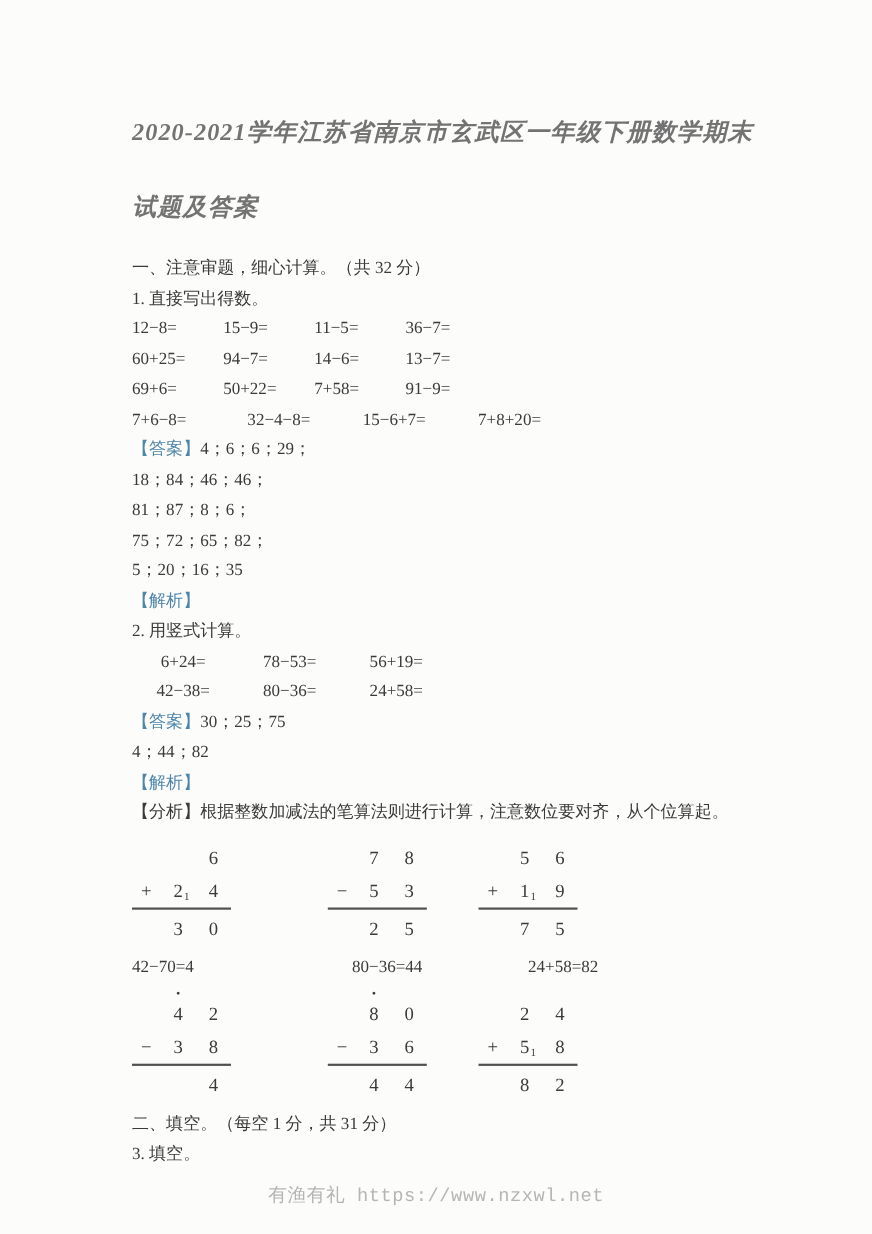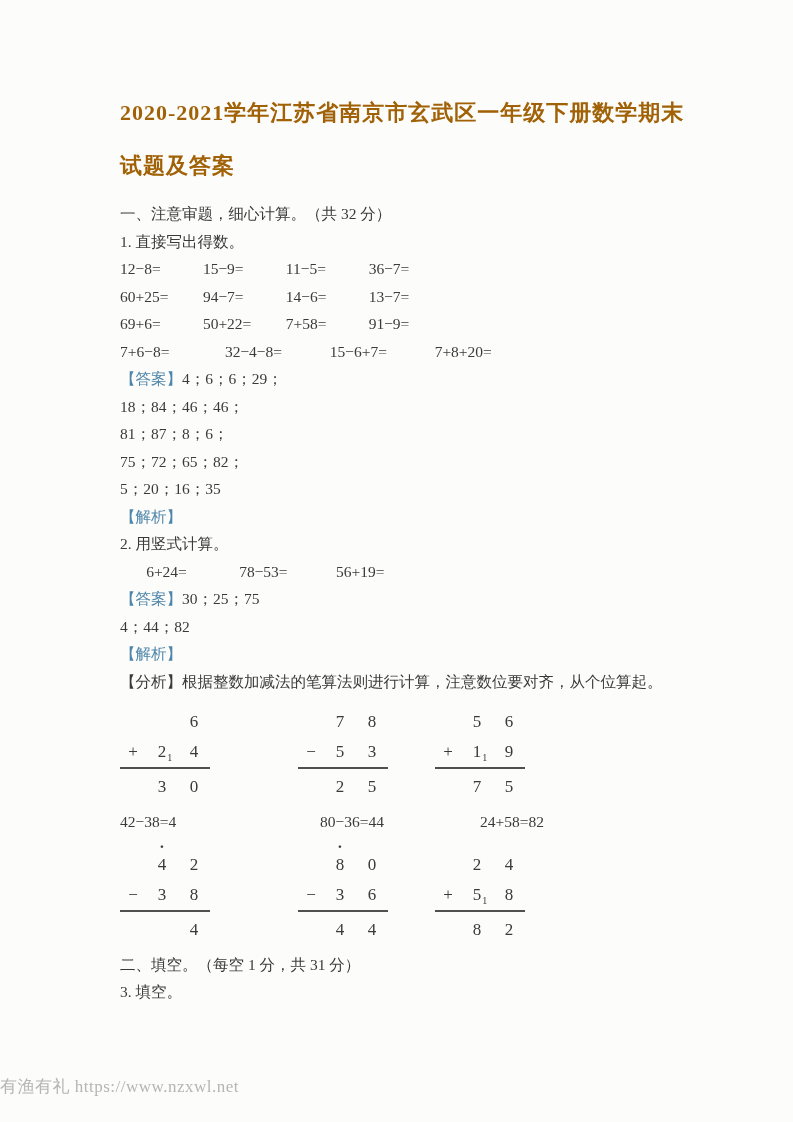--- a/index.html
+++ b/index.html
@@ -5,22 +5,22 @@
   html,body{margin:0;padding:0;}
   body{background:#ffffff;}
   .page{
     width:793px;height:1122px;margin:0 auto;position:relative;overflow:hidden;
     background:#fcfcfa;color:#3a3a3a;box-sizing:border-box;
     padding:86px 100px 0 120px;
     font-family:"Liberation Serif","DejaVu Serif",serif;
     font-size:15.5px;
   }
   .title{
-    font-size:22px;font-weight:bold;line-height:53px;letter-spacing:1px;
-    margin:0 0 8px 0;width:580px;color:#a16207;
+    font-size:22px;font-weight:bold;line-height:68px;letter-spacing:1px;
+    margin:0 0 8px 0;width:580px;color:#737373;font-style:italic;
   }
   p.line{margin:0;line-height:27.5px;}
   .label-blue{color:#4e86ab;}
   .eq{display:inline-block;width:79px;}
   .eq5{display:inline-block;width:101px;}
   .eq2{display:inline-block;width:93px;text-align:center;}
   .deq1{display:inline-block;width:122px;}
   .deq1b{display:inline-block;width:152px;}
   .deq2a{display:inline-block;width:200px;}
   .deq2b{display:inline-block;width:160px;}
@@ -31,23 +31,23 @@
   .vrow{display:flex;height:30px;align-items:center;}
   .vrow.oprow{border-bottom:2px solid #505050;}
   .vrow.resrow{margin-top:3px;}
   .vop{width:26px;text-align:center;}
   .vd{width:32px;text-align:center;position:relative;}
   .vsub{font-size:10px;position:absolute;bottom:-1px;margin-left:1px;}
   .vdot{position:absolute;top:-14px;left:0;right:0;text-align:center;
         font-size:16px;font-weight:bold;line-height:12px;font-style:normal;}
   .row2{margin-top:14px;}
   .footer{
-    position:absolute;left:0;right:0;bottom:24px;text-align:left;
+    position:absolute;left:0;right:0;bottom:24px;text-align:center;
     color:#b5b5b5;font-size:17px;
-    font-family:Liberation Serif, serif;
+    font-family:Liberation Mono, monospace;
     letter-spacing:0.5px;
   }
 </style>
 </head>
 <body>
 
 <div class="page">
 
   <h1 class="title">2020-2021学年江苏省南京市玄武区一年级下册数学期末试题及答案</h1>
 
@@ -91,20 +91,25 @@
     <span class="label-blue">【解析】</span>
   </p>
 
   <p class="line">2. 用竖式计算。</p>
 
   <p class="line">
     <span class="eq2">6+24=</span>
     <span class="eq2">78−53=</span>
     <span class="eq2">56+19=</span>
   </p>
+  <p class="line">
+    <span class="eq2">42−38=</span>
+    <span class="eq2">80−36=</span>
+    <span class="eq2">24+58=</span>
+  </p>
 
   <p class="line">
     <span class="label-blue">【答案】</span><span>30；25；75</span>
   </p>
   <p class="line"><span>4；44；82</span></p>
 
   <p class="line">
     <span class="label-blue">【解析】</span>
   </p>
 
@@ -163,21 +168,21 @@
       </div>
       <div class="vrow resrow">
         <span class="vop"></span>
         <span class="vd">7</span>
         <span class="vd">5</span>
       </div>
     </div>
   </div>
 
   <p class="line">
-    <span class="deq2a">42−38=4</span><span class="deq2b">80−36=44</span><span>24+58=82</span>
+    <span class="deq2a">42−70=4</span><span class="deq2b">80−36=44</span><span>24+58=82</span>
   </p>
 
   <div class="vcalc-row row2">
     <div class="vcalc">
       <div class="vrow">
         <span class="vop"></span>
         <span class="vd"><i class="vdot">·</i><span>4</span></span>
         <span class="vd">2</span>
       </div>
       <div class="vrow oprow">

